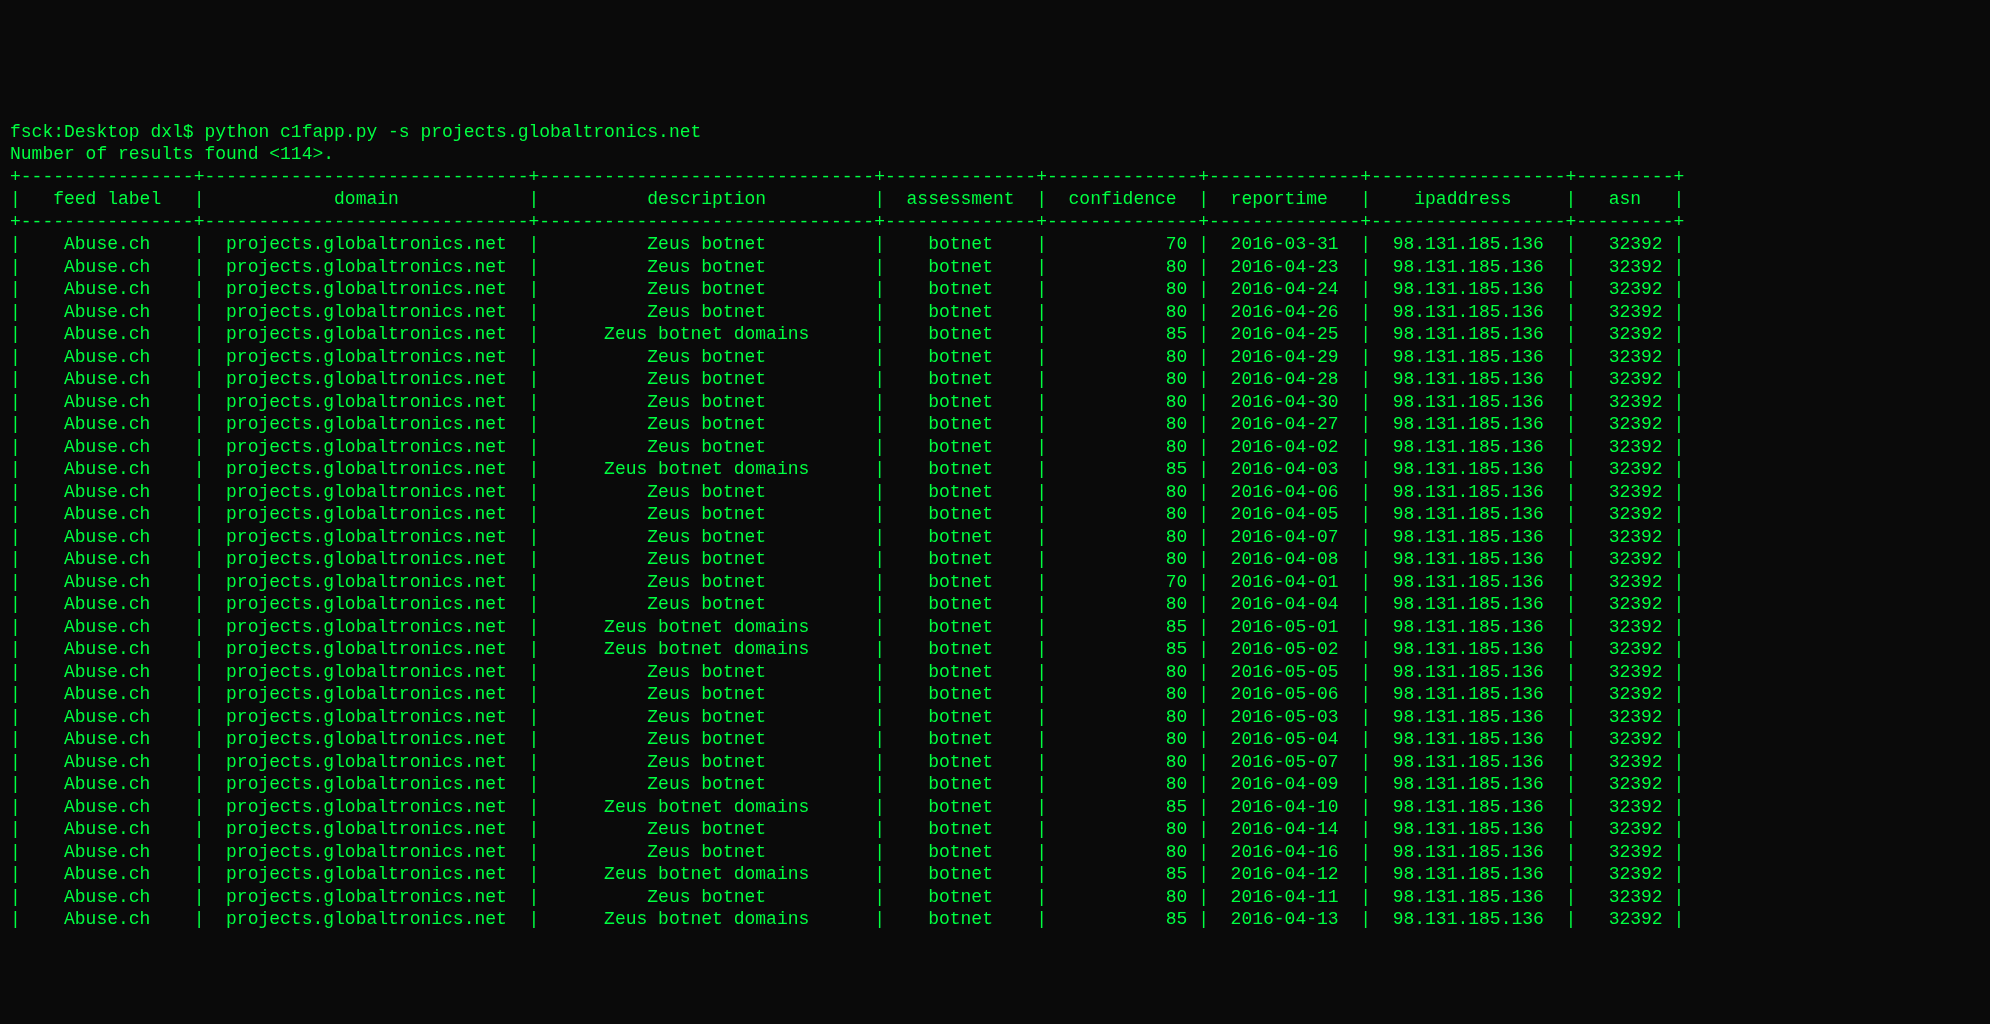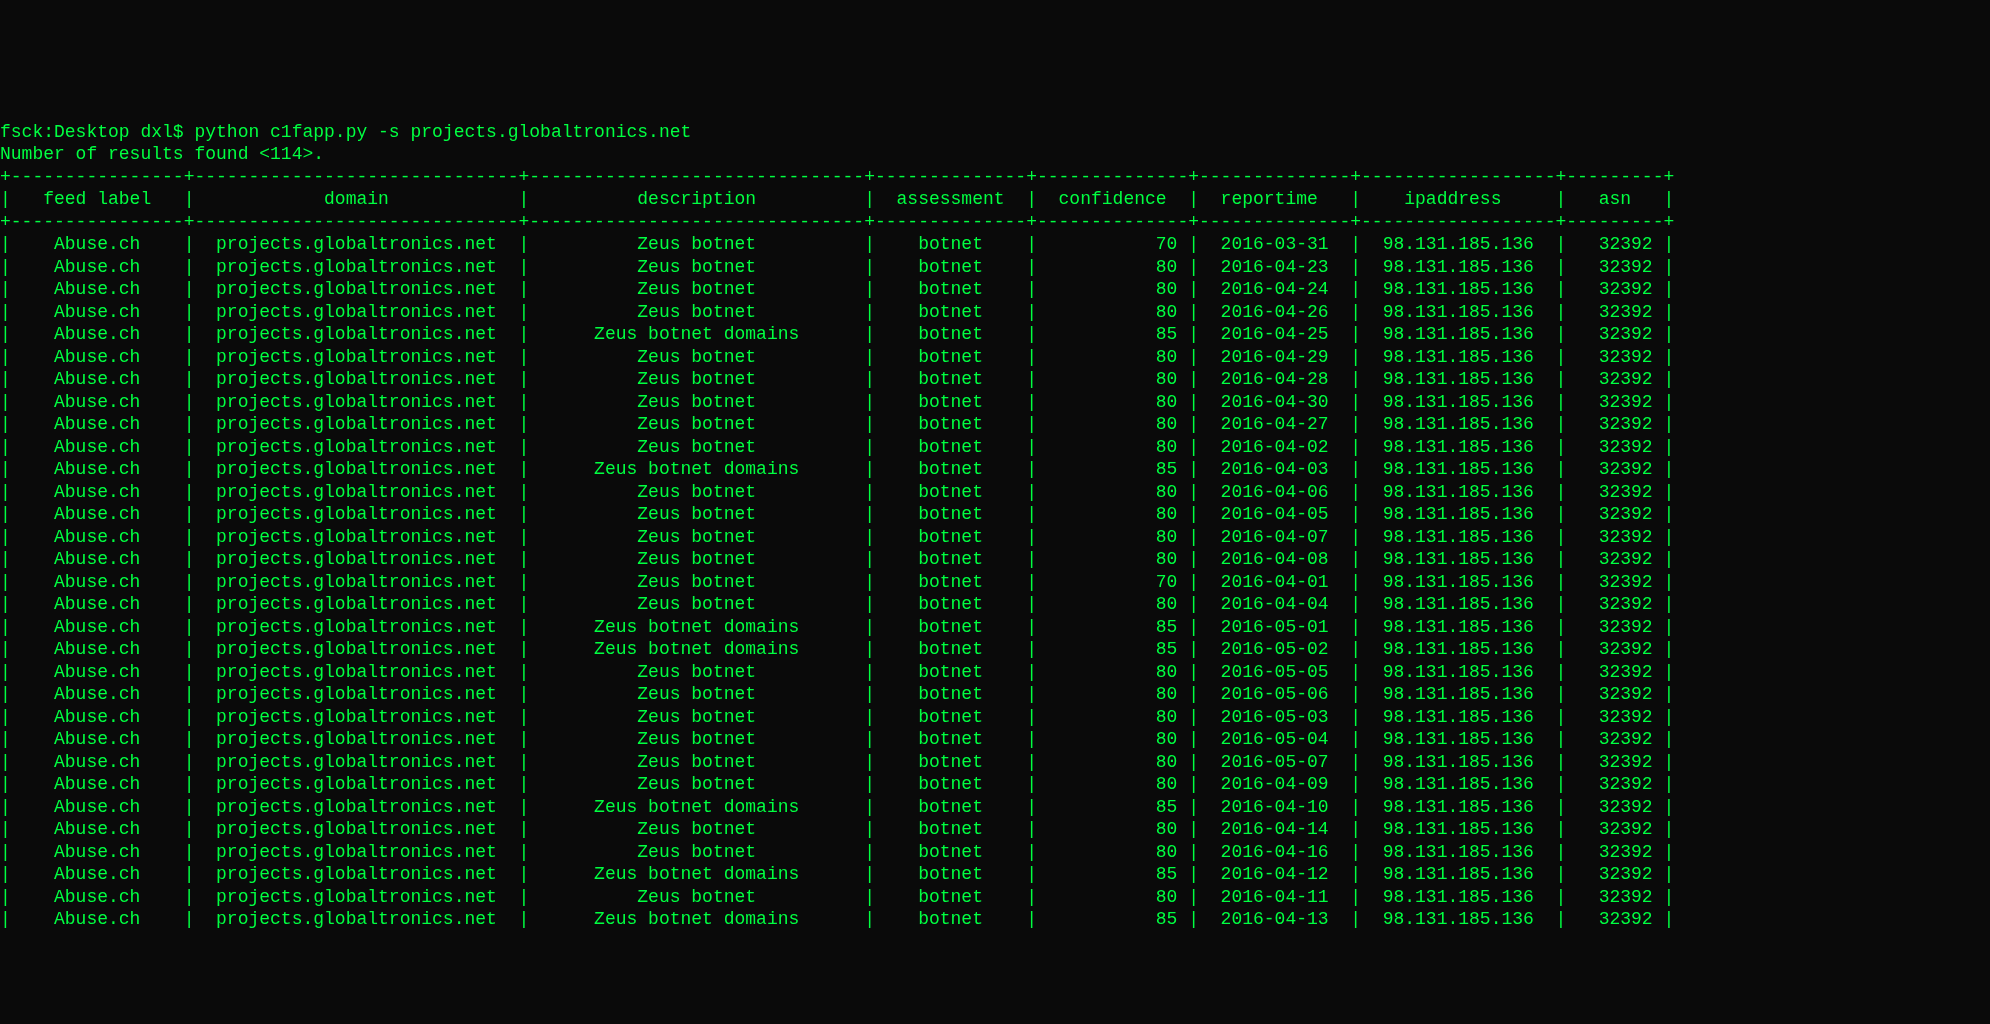--- a/index.html
+++ b/index.html
@@ -7,21 +7,21 @@
     padding: 0;
     background: #0a0a0a;
     color: #00ff41;
     font-family: "Menlo", "Consolas", "Courier New", monospace;
     font-size: 18px;
     line-height: 1.25;
     white-space: pre;
     overflow-x: auto;
   }
   .terminal {
-    padding: 8px 0;
+    padding: 8px 10px;
   }
 </style>
 </head>
 <body>
 
 
 
 <div class="terminal"><span>fsck:Desktop dxl$ python c1fapp.py -s projects.globaltronics.net</span>
 <span><span>Number of results found &lt;</span><span>114</span><span>&gt;.</span></span>
 <span id="table-target">+----------------+------------------------------+-------------------------------+--------------+--------------+--------------+------------------+---------+

